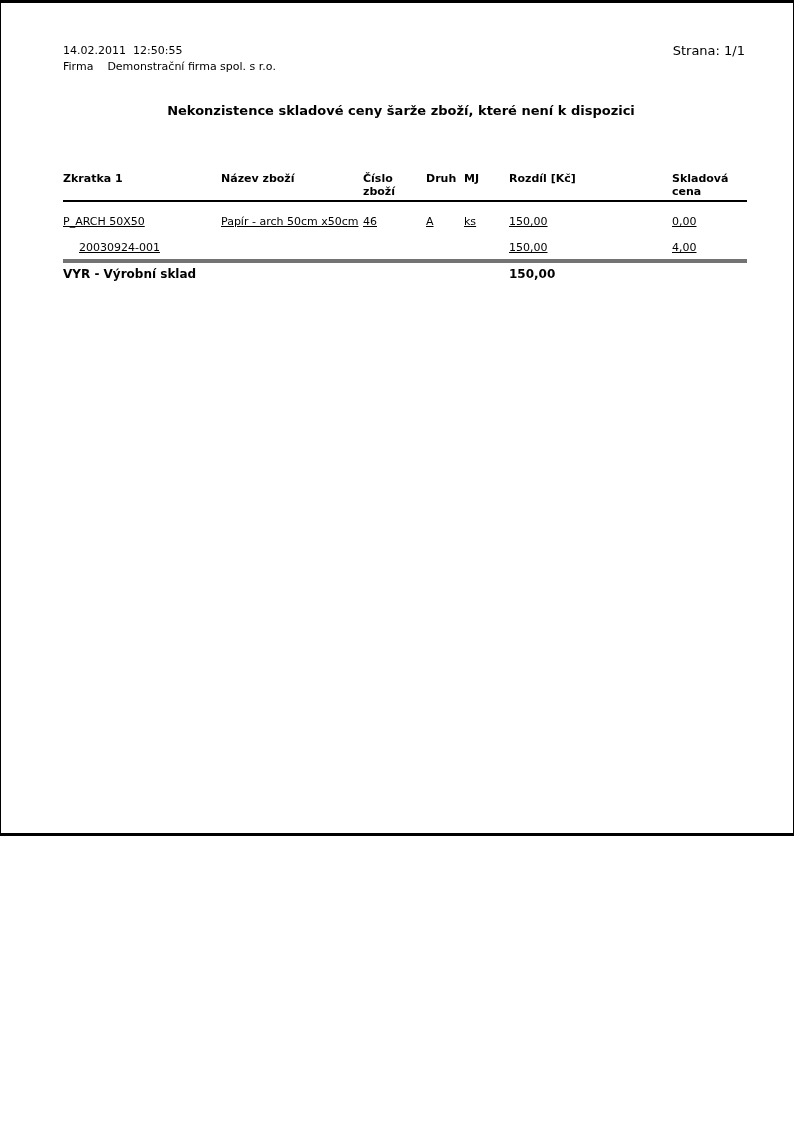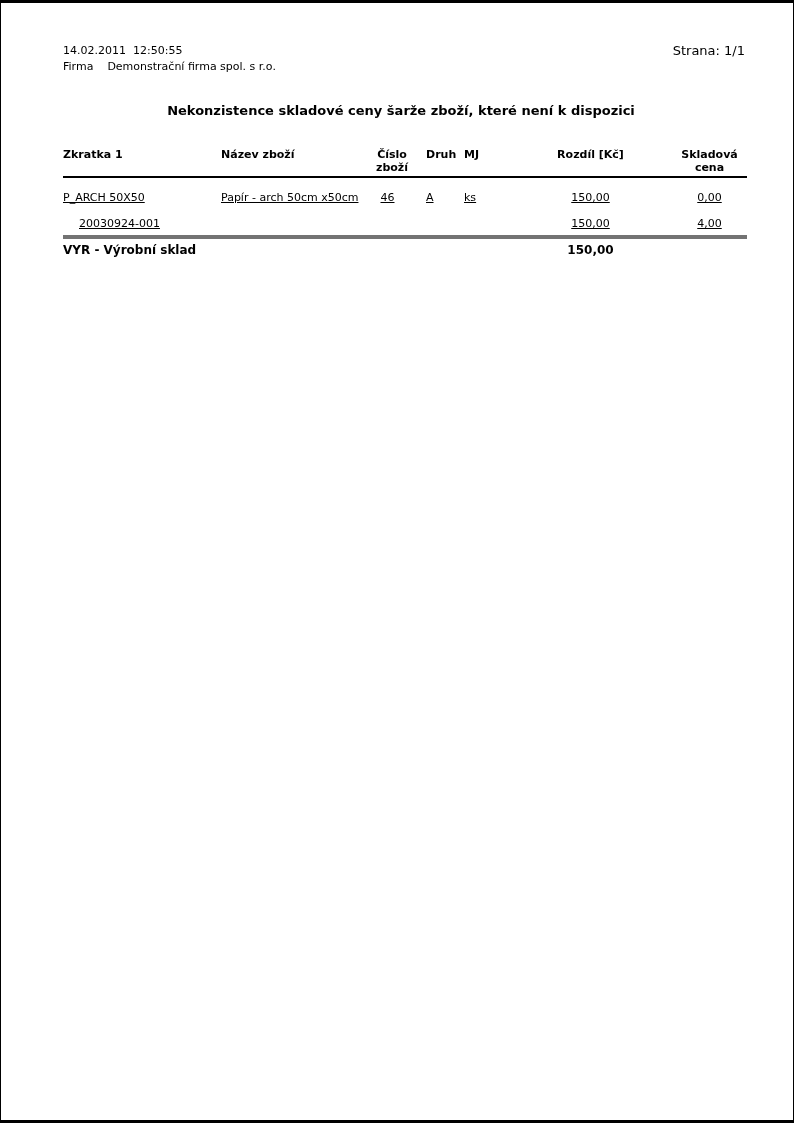--- a/index.html
+++ b/index.html
@@ -3,21 +3,21 @@
 <meta charset="utf-8">
 <style>
   html, body {
     margin: 0;
     padding: 0;
     background: #ffffff;
   }
   .page {
     position: relative;
     width: 794px;
-    height: 1123px;
+    height: 836px;
     box-sizing: border-box;
     background: #ffffff;
     border-top: 3px solid #000;
     border-bottom: 3px solid #000;
     border-left: 1px solid #000;
     border-right: 1px solid #000;
     font-family: "DejaVu Sans", "Liberation Sans", sans-serif;
     color: #000000;
     overflow: hidden;
   }
@@ -52,33 +52,34 @@
     top: 145px;
     left: 62px;
     width: 684px;
   }
   table {
     width: 100%;
     border-collapse: collapse;
     table-layout: fixed;
     font-size: 11px;
     line-height: 13px;
+    margin-top: 24px;
   }
   th, td {
     padding: 0;
     vertical-align: top;
     text-align: left;
     overflow: hidden;
   }
   thead th {
     font-weight: bold;
     border-bottom: 2px solid #000;
     padding-bottom: 2px;
   }
-  .num { text-align: center; }
+  .num { text-align: left; }
   .wrap2 { white-space: pre-line; }
   .pl { padding-left: 5px; }
   tbody td { padding-top: 13px; text-decoration: underline; }
   tbody tr:last-child td { padding-bottom: 5px; }
   tbody td.cislo { padding-right: 9px; }
   td.indent { padding-left: 16px; }
   tfoot td {
     border-top: 4px solid #737373;
     padding-top: 5px;
     font-size: 12px;

